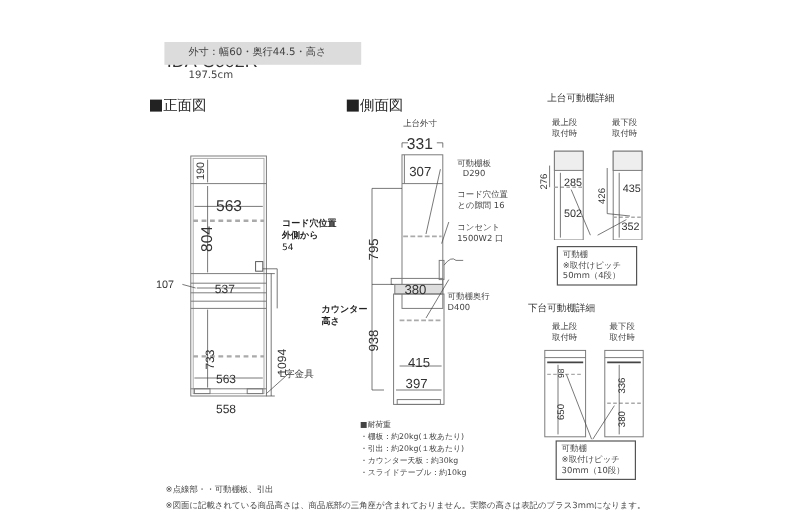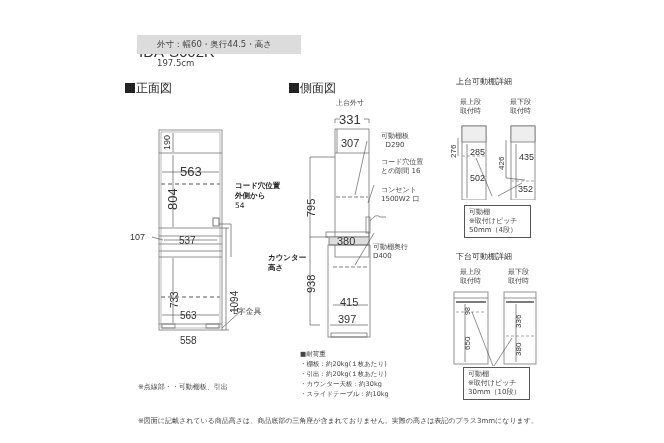--- a/index.html
+++ b/index.html
@@ -186,21 +186,21 @@
   <text x="69" y="42" font-size="9" fill="#333">435</text>
   <text x="54" y="52" font-size="8" fill="#333" transform="rotate(-90 54 52)">426</text>
   <text x="68" y="74" font-size="9" fill="#333">352</text>
 </svg>
 <div class="abs lbl" style="left:464px;top:205px;border:0.8px solid #555;padding:2px 4px;width:57px;">
   <div>可動棚</div>
   <div>※取付けピッチ</div>
   <div>50mm（4段）</div>
 </div>
 
-<div class="abs sub-title" style="left:456px;top:251px;text-align:right;">下台可動棚詳細</div>
+<div class="abs sub-title" style="left:440px;top:251px;text-align:right;">下台可動棚詳細</div>
 <div class="abs lbl" style="left:460px;top:268px;text-align:center;">
     <div>最上段</div>
     <div>取付時</div>
   </div>
 <div class="abs lbl" style="left:508px;top:268px;text-align:center;">
     <div>最下段</div>
     <div>取付時</div>
   </div>
 <svg class="abs" style="left:450px;top:290px;" width="100" height="80">
   <g stroke="#777" stroke-width="0.8" fill="none">
@@ -223,14 +223,14 @@
   <text x="20" y="60" font-size="8" fill="#333" transform="rotate(-90 20 60)">650</text>
   <text x="71" y="38" font-size="8" fill="#333" transform="rotate(-90 71 38)">336</text>
   <text x="71" y="66" font-size="8" fill="#333" transform="rotate(-90 71 66)">380</text>
 </svg>
 <div class="abs lbl" style="left:463px;top:367px;border:0.8px solid #555;padding:2px 4px;width:57px;">
   <div>可動棚</div>
   <div>※取付けピッチ</div>
   <div>30mm（10段）</div>
 </div>
 
-<div class="abs footer" style="top:382px;">※点線部・・可動棚板、引出</div>
+<div class="abs footer" style="top:403px;">※点線部・・可動棚板、引出</div>
 <div class="abs footer" style="top:416px;">※図面に記載されている商品高さは、商品底部の三角座が含まれておりません。実際の高さは表記のプラス3mmになります。</div>
 
 </body></html>

